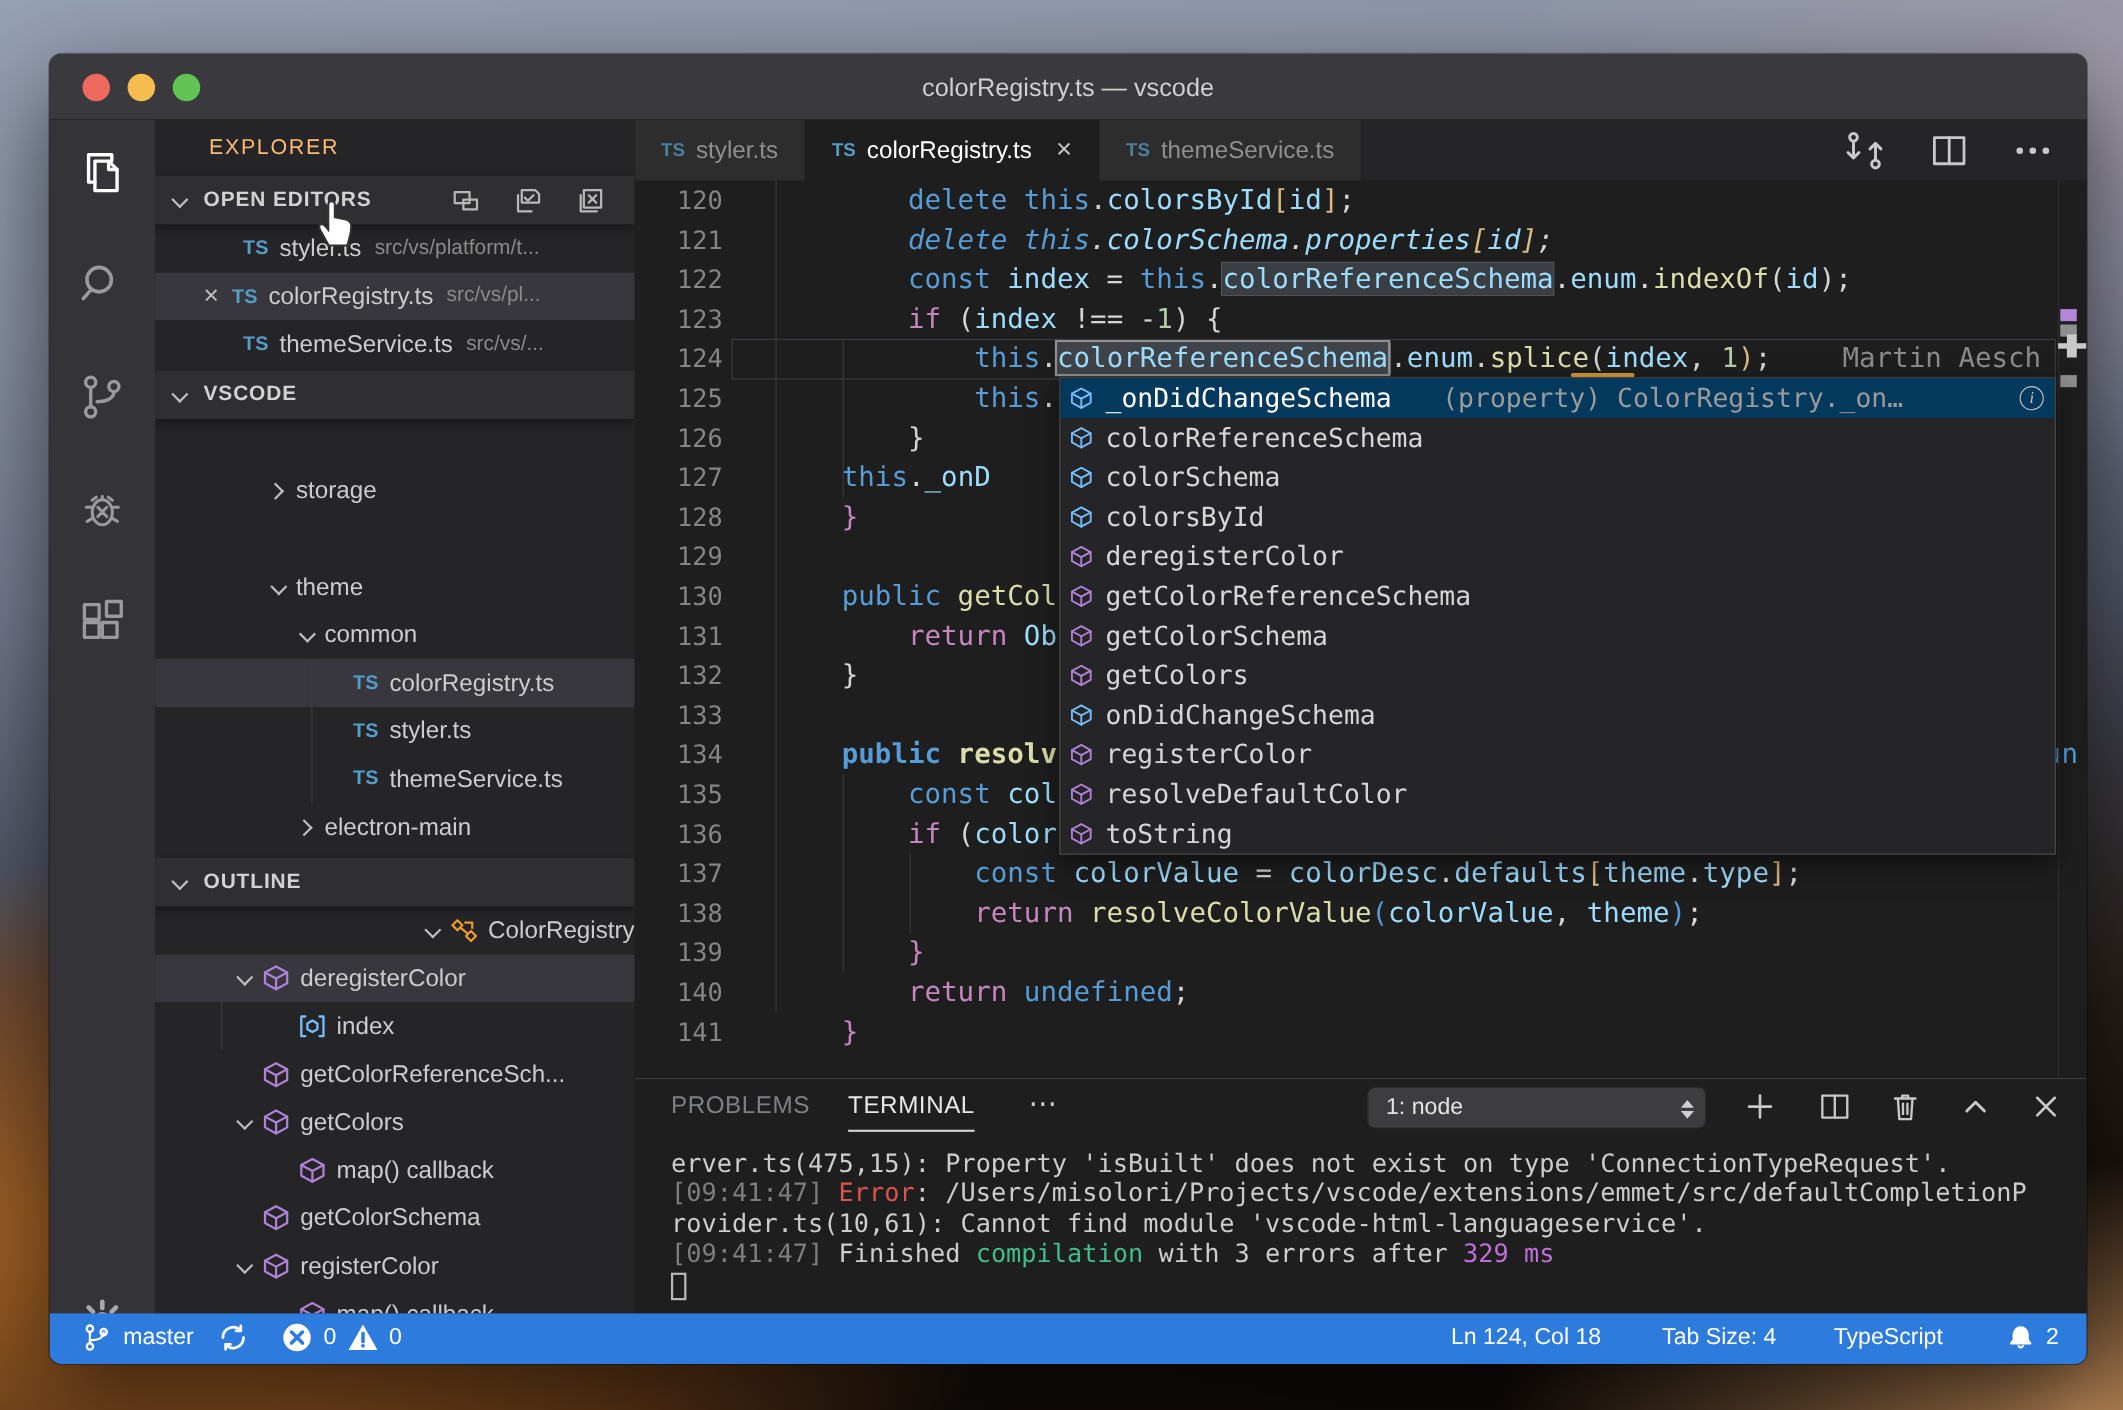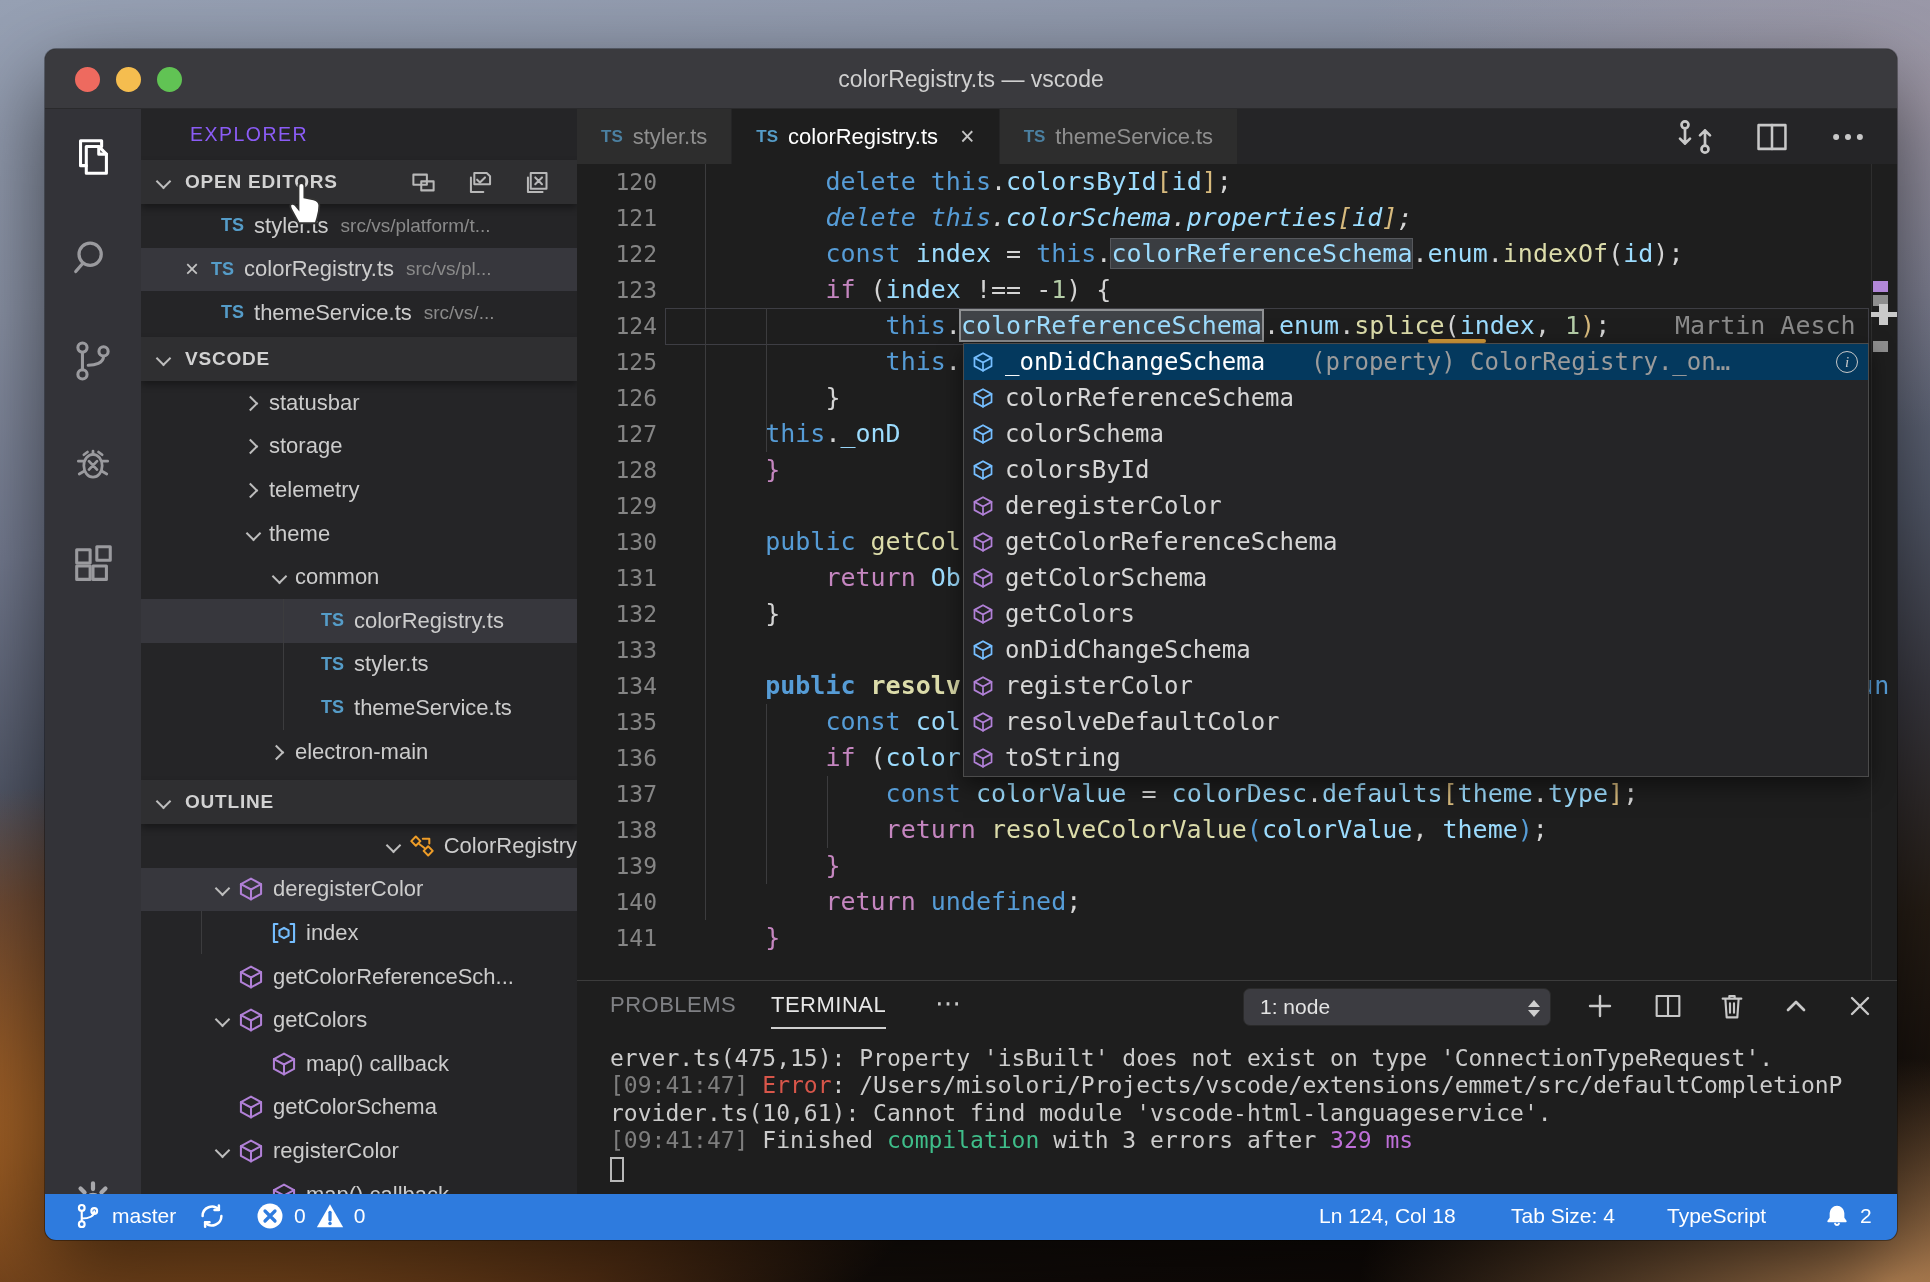--- a/index.html
+++ b/index.html
@@ -24,21 +24,21 @@
   .title { position:absolute; left:0; right:0; top:0; height:60px; line-height:60px;
     text-align:center; color:#CFCFCF; font-size:23px; }
   
   .main { position:absolute; top:60px; left:0; right:0; bottom:46px; display:flex; }
   .activity { width:96px; background:#333338; position:relative; flex:none; }
   .act-item { position:absolute; left:0; width:96px; height:96px; display:flex; align-items:center; justify-content:center; }
   .sidebar { width:436px; background:#252527; position:relative; flex:none; overflow:hidden; font-size:22px; color:#CCCCCC; }
   .editorcol { flex:1; position:relative; background:#1E1E1E; overflow:hidden; }
   
   .sb-title { position:absolute; left:49px; top:0; height:50px; line-height:50px; font-size:19.5px;
-    letter-spacing:1.5px; color:#8b5cf6; }
+    letter-spacing:1.5px; color:#fdba74; }
   .sb-header { position:absolute; left:0; right:0; height:44px; background:#2F2F31;
     box-shadow:0 4px 7px rgba(0,0,0,.35); z-index:5; display:flex; align-items:center; }
   .sb-header .lbl { font-size:19px; font-weight:bold; letter-spacing:.8px; color:#D2D2D2; margin-left:6px; }
   .sb-header .hicons { margin-left:auto; margin-right:26px; display:flex; gap:30px; }
   .row { position:absolute; left:0; right:0; height:43.6px; display:flex; align-items:center; white-space:nowrap; overflow:hidden; }
   .row.sel { background:#37373D; }
   .chev { width:16px; height:16px; flex:none; position:relative; margin-right:8px; }
   .chev::before { content:''; position:absolute; left:3px; top:2px; width:9px; height:9px;
     border-right:2px solid #BDBDBD; border-bottom:2px solid #BDBDBD; }
   .chev.down::before  { transform:rotate(45deg); }
@@ -217,31 +217,23 @@
         </div>
         <div class="row" style="top: 182.2px; padding-left: 80px;">
           <span class="ts-badge">TS</span>
           <span>themeService.ts</span>
           <span class="path">src/vs/...</span>
         </div>
         <div class="sb-header" style="top: 228px; height: 44px;">
           <span class="chev down" style="margin-left:14px"></span>
           <span class="lbl">VSCODE</span>
         </div>
-        <div class="row" style="top: 272px; padding-left: 104px;">
-          <span class="chev right"></span>
-          <span>statusbar</span>
-        </div>
         <div class="row" style="top: 315.6px; padding-left: 104px;">
           <span class="chev right"></span>
           <span>storage</span>
-        </div>
-        <div class="row" style="top: 359.2px; padding-left: 104px;">
-          <span class="chev right"></span>
-          <span>telemetry</span>
         </div>
         <div class="row" style="top: 402.8px; padding-left: 104px;">
           <span class="chev down"></span>
           <span>theme</span>
         </div>
         <div class="row" style="top: 446.4px; padding-left: 130px;">
           <span class="chev down"></span>
           <span>common</span>
         </div>
         <div class="row sel" style="top: 490px; padding-left: 156px;">

